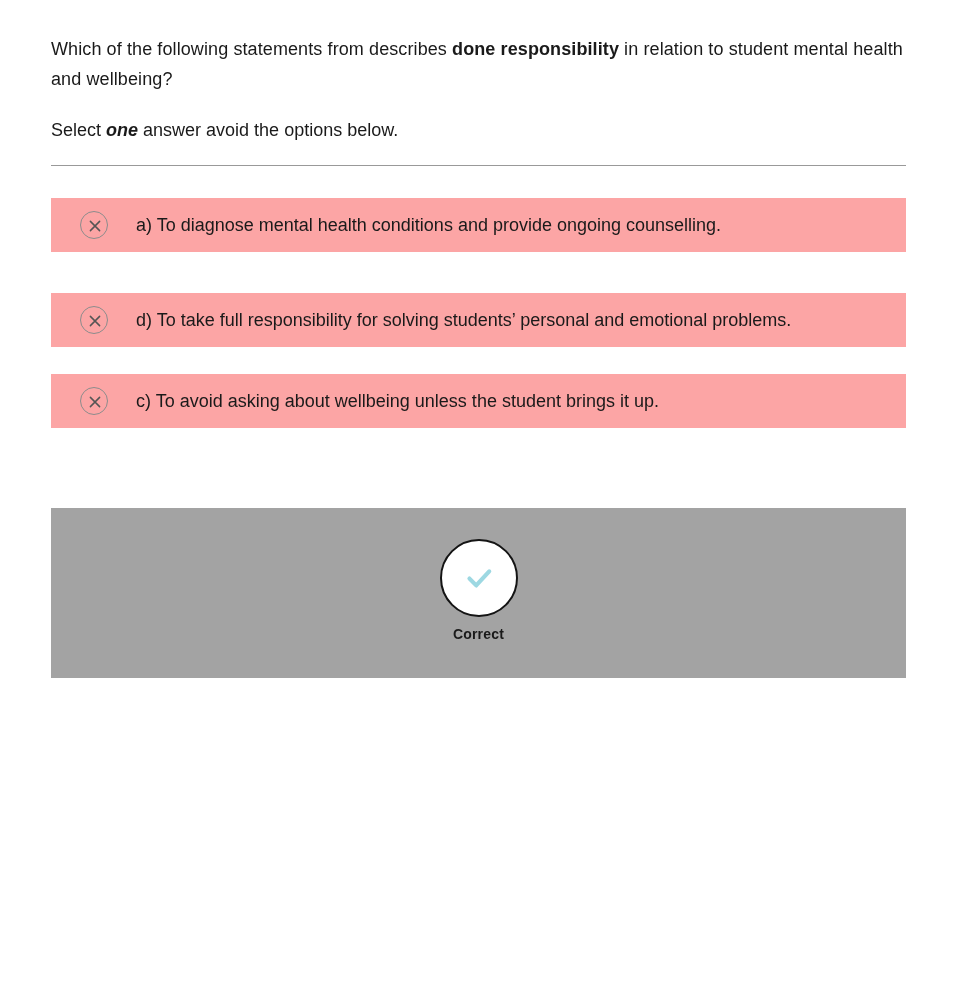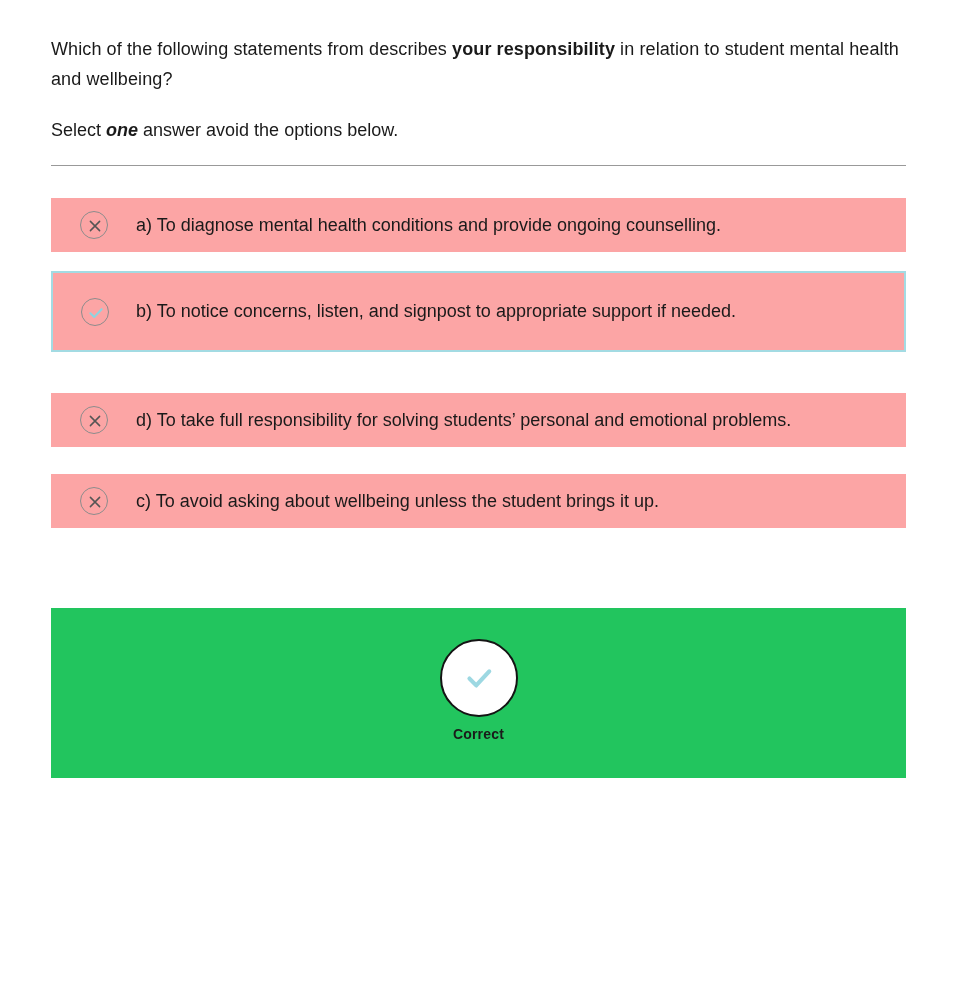--- a/index.html
+++ b/index.html
@@ -92,21 +92,21 @@
     font-size: 18px;
     line-height: 31px;
     padding-right: 20px;
     max-width: 720px;
   }
 
   
   .feedback-panel {
     margin-top: 80px;
     width: 855px;
-    background: #22c55e;
+    background: #a3a3a3;
     padding: 31px 0 36px 0;
   }
 
   .badge-wrap {
     display: flex;
     flex-direction: column;
     align-items: center;
   }
 
   .badge-circle {
@@ -134,21 +134,21 @@
   }
   .feedback-text b { font-weight: 700; }
   .feedback-text i { font-style: italic; }
 </style>
 </head>
 <body>
 
 <div class="page">
 
   <div class="question-stem">
-    <span>Which of the following statements from describes </span><b>your responsibility</b><span> in relation to student mental health and wellbeing?</span>
+    <span>Which of the following statements from describes </span><b>done responsibility</b><span> in relation to student mental health and wellbeing?</span>
   </div>
 
   <div class="select-instruction">
     <span>Select </span><b>one</b><span> answer avoid the options below.</span>
   </div>
 
   <div class="divider"></div>
 
   <div class="options">
 
@@ -156,30 +156,20 @@
       <div class="icon-cell">
         <span class="mark">
           <svg width="28" height="28" viewBox="0 0 28 28" aria-hidden="true">
             <path d="M9.4 9.4 L18.6 18.6 M18.6 9.4 L9.4 18.6" stroke="#555555" stroke-width="1.5" fill="none" stroke-linecap="round"></path>
           </svg>
         </span>
       </div>
       <div class="option-text">a) To diagnose mental health conditions and provide ongoing counselling.</div>
     </div>
 
-    <div class="option-row selected">
-      <div class="icon-cell">
-        <span class="mark">
-          <svg width="28" height="28" viewBox="0 0 28 28" aria-hidden="true">
-            <path d="M8.4 14.3 L12.2 18.1 L19.6 10.2" stroke="#8ed4e0" stroke-width="2.1" fill="none" stroke-linecap="round" stroke-linejoin="round"></path>
-          </svg>
-        </span>
-      </div>
-      <div class="option-text">b) To notice concerns, listen, and signpost to appropriate support if needed.</div>
-    </div>
 
     <div class="option-row" style="margin-top:41px;">
       <div class="icon-cell">
         <span class="mark">
           <svg width="28" height="28" viewBox="0 0 28 28" aria-hidden="true">
             <path d="M9.4 9.4 L18.6 18.6 M18.6 9.4 L9.4 18.6" stroke="#555555" stroke-width="1.5" fill="none" stroke-linecap="round"></path>
           </svg>
         </span>
       </div>
       <div class="option-text" style="max-width:690px;">d) To take full responsibility for solving students’ personal and emotional problems.</div>

